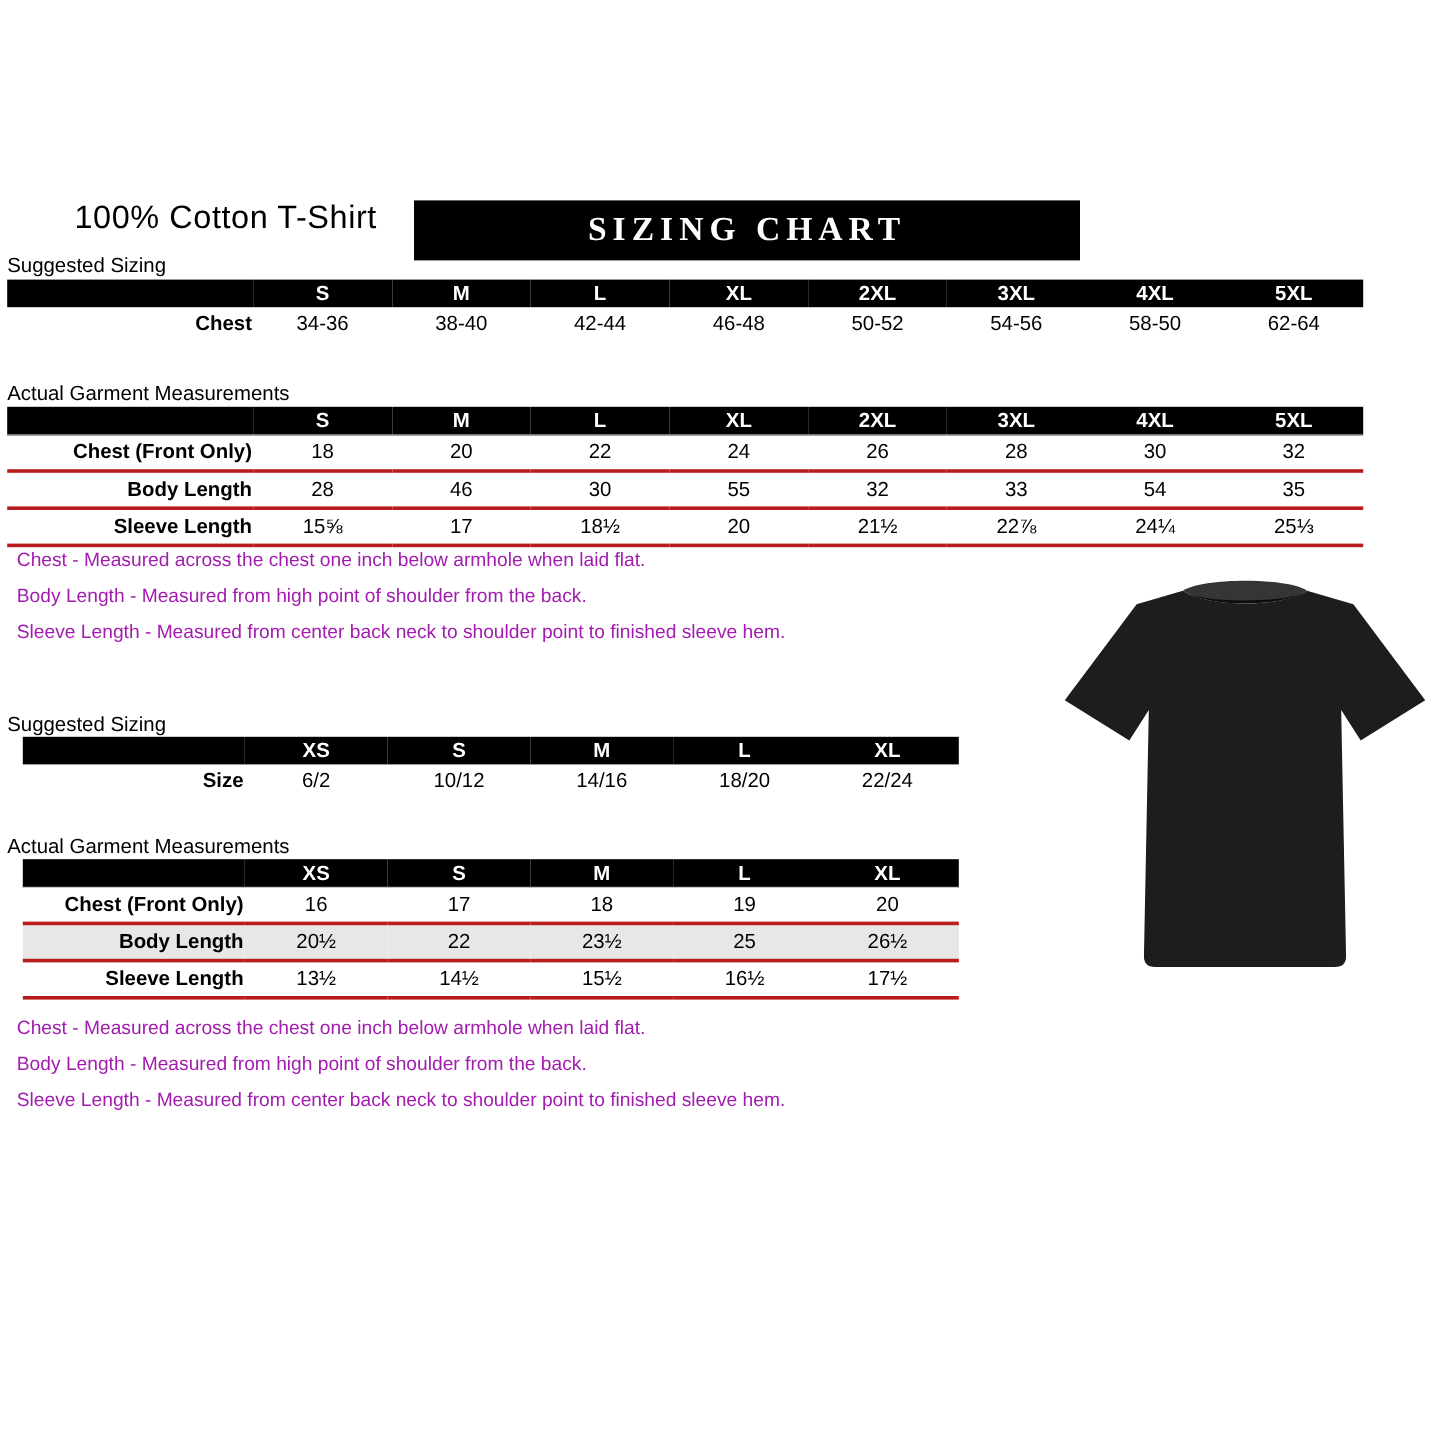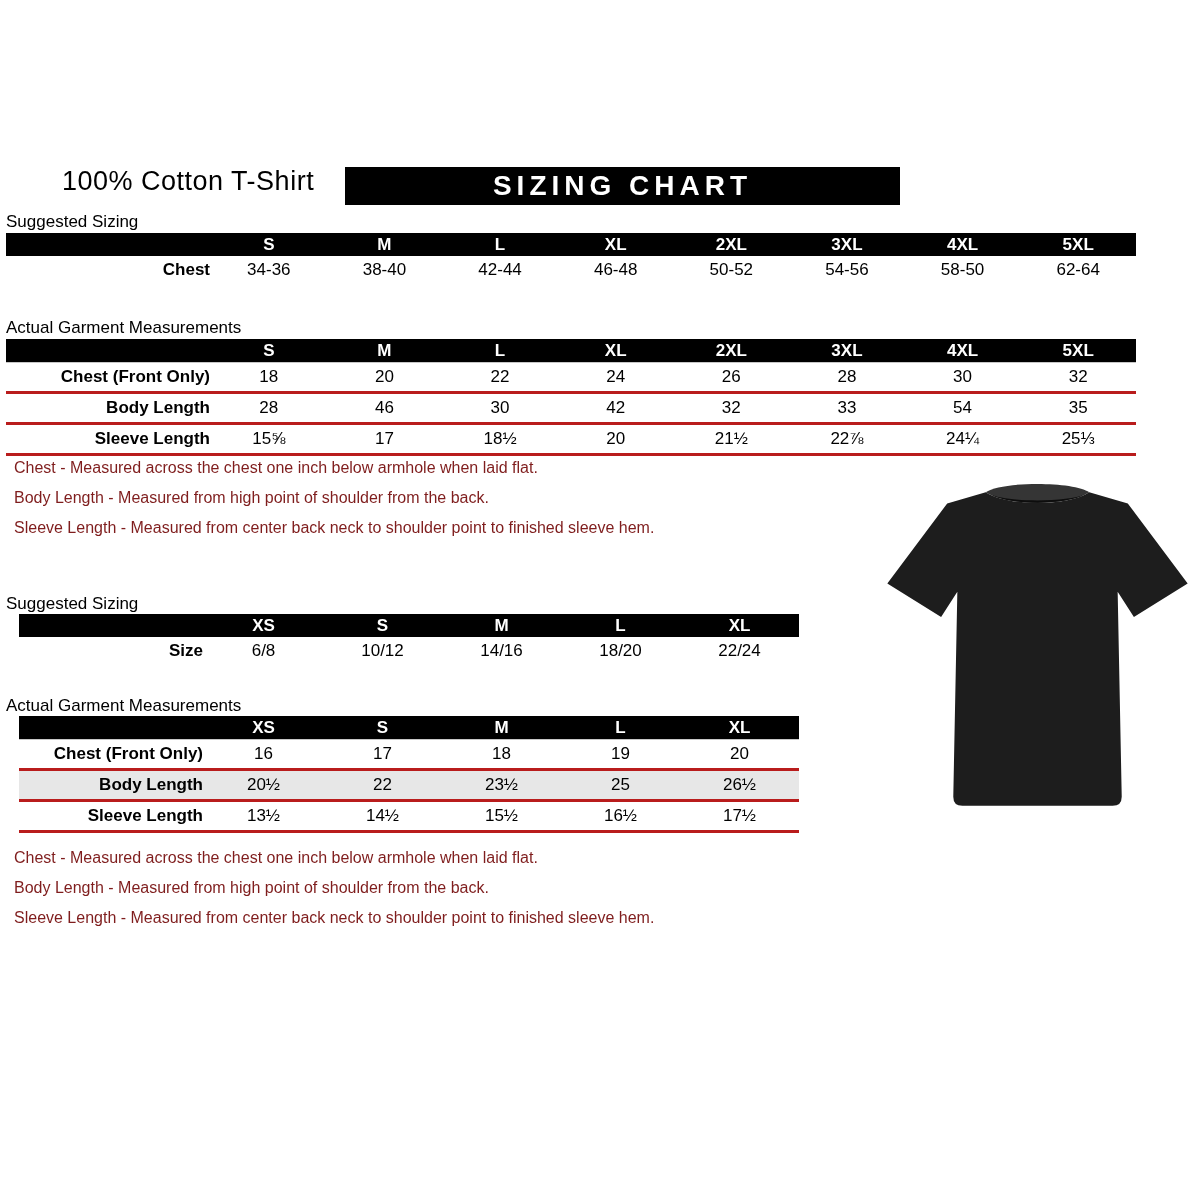--- a/index.html
+++ b/index.html
@@ -11,24 +11,24 @@
     font-family: "Liberation Sans", sans-serif;
     color: #000;
     overflow: hidden;
   }
   .abs { position: absolute; }
   .page-title {
     left: 14px; top: 166px;
     font-size: 27px; font-weight: 400; letter-spacing: 0.5px; margin-left: 48px;
   }
   .banner {
-    left: 345px; top: 167px; width: 555px; height: 38px;
+    left: 345px; top: 167px; width: 555px; height: 50px;
     background: #000; color: #fff;
     display: flex; align-items: center; justify-content: center;
-    font-size: 28px; font-weight: 700; letter-spacing: 5px;
+    font-size: 28px; font-weight: 700; letter-spacing: 5px; font-family: Liberation Serif, serif;
   }
   .section-label { left: 6px; font-size: 17px; }
   .youth-title {
     left: 4px; top: 552px;
     font-size: 25px; font-weight: 700;
   }
   table.sizing {
     position: absolute;
     border-collapse: collapse;
     table-layout: fixed;
@@ -44,21 +44,21 @@
   table.sizing.youth th:first-child { width: 185px; }
   table.sizing tbody td {
     font-size: 17px; height: 28px; text-align: center; padding: 0;
   }
   table.sizing tbody th.rowlabel {
     font-size: 17px; font-weight: 700; text-align: right; padding-left: 10px;
   }
   table.sizing.actual tbody tr { border-bottom: 3px solid #b91c1c; }
   table.sizing.actual tbody tr:first-child { border-top: 1px solid #c7c7c7; }
   table.sizing.youth.actual tbody tr:nth-child(2) { background: #e7e7e7; }
-  .notes { left: 14px; font-size: 16px; line-height: 30px; color: #7f1d1d; }
+  .notes { left: 14px; font-size: 16px; line-height: 30px; color: #a21caf; }
   .tshirt { left: 885px; top: 472px; width: 305px; height: 345px; }
 </style>
 </head>
 <body>
 
 <div class="canvas">
 
   <div class="abs page-title">100% Cotton T-Shirt</div>
 
   <div class="abs banner">SIZING CHART</div>
@@ -118,21 +118,21 @@
           <td>26</td>
           <td>28</td>
           <td>30</td>
           <td>32</td>
         </tr>
         <tr>
           <th class="rowlabel">Body Length</th>
           <td>28</td>
           <td>46</td>
           <td>30</td>
-          <td>42</td>
+          <td>55</td>
           <td>32</td>
           <td>33</td>
           <td>54</td>
           <td>35</td>
         </tr>
         <tr>
           <th class="rowlabel">Sleeve Length</th>
           <td>15⅝</td>
           <td>17</td>
           <td>18½</td>
@@ -160,21 +160,21 @@
           <th>XS</th>
           <th>S</th>
           <th>M</th>
           <th>L</th>
           <th>XL</th>
         </tr>
       </thead>
       <tbody>
         <tr>
           <th class="rowlabel">Size</th>
-          <td>6/8</td>
+          <td>6/2</td>
           <td>10/12</td>
           <td>14/16</td>
           <td>18/20</td>
           <td>22/24</td>
         </tr>
       </tbody>
     </table>
 
   <div class="abs section-label" style="top:696px">Actual Garment Measurements</div>
   <table class="sizing youth actual" style="top:716px">

